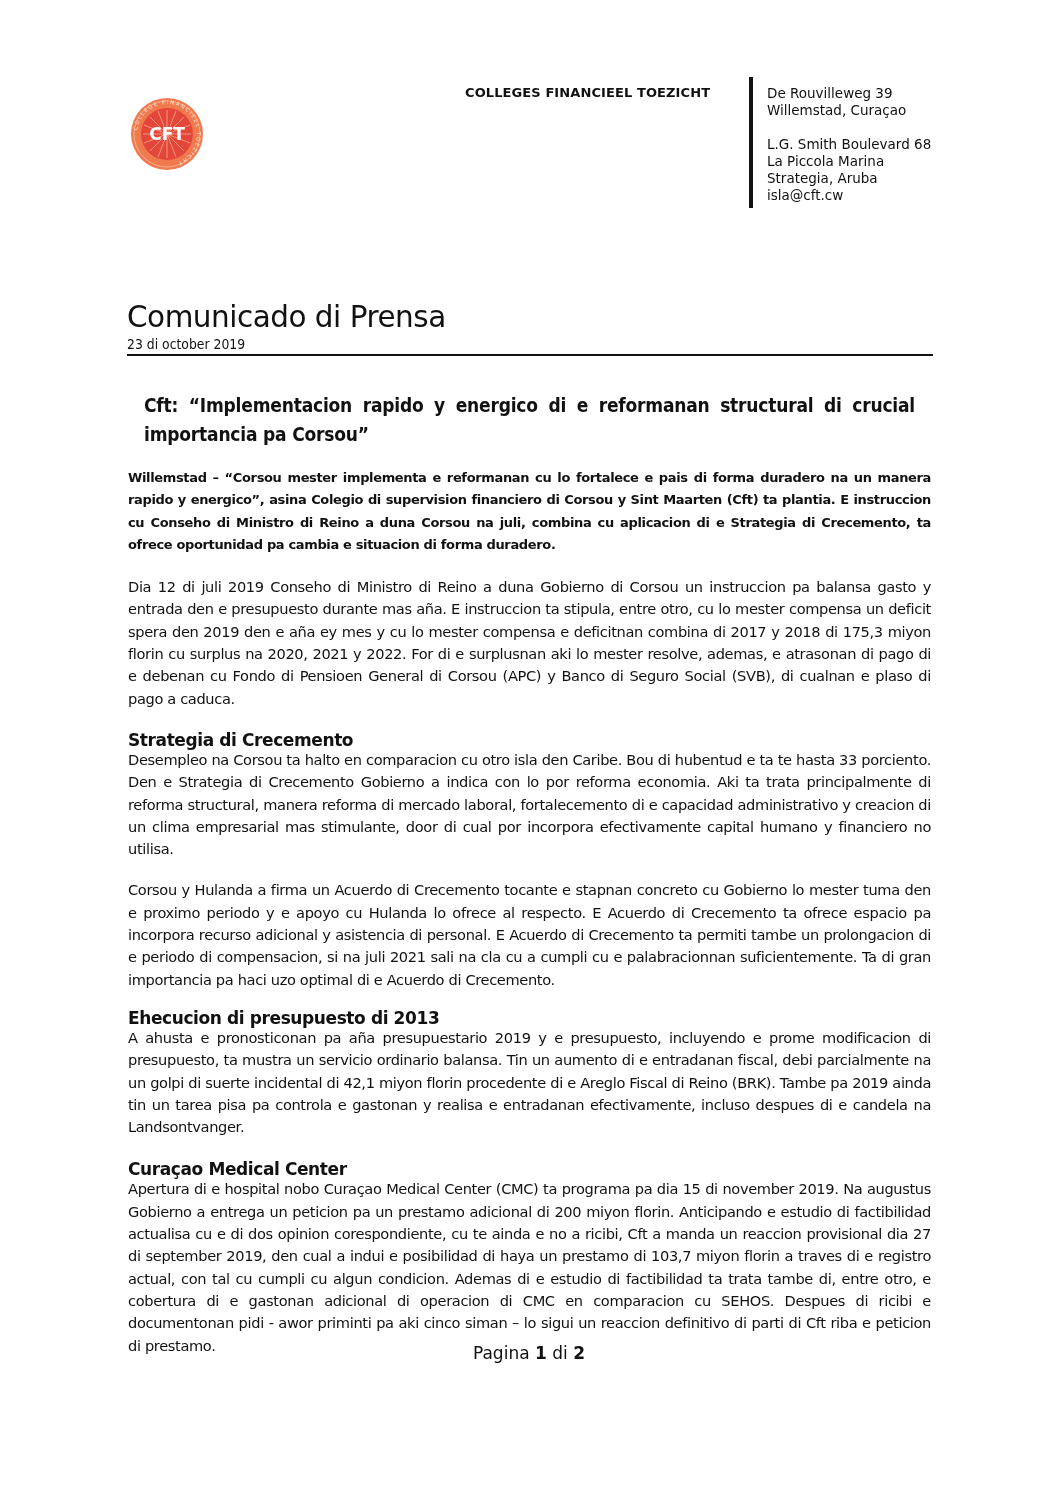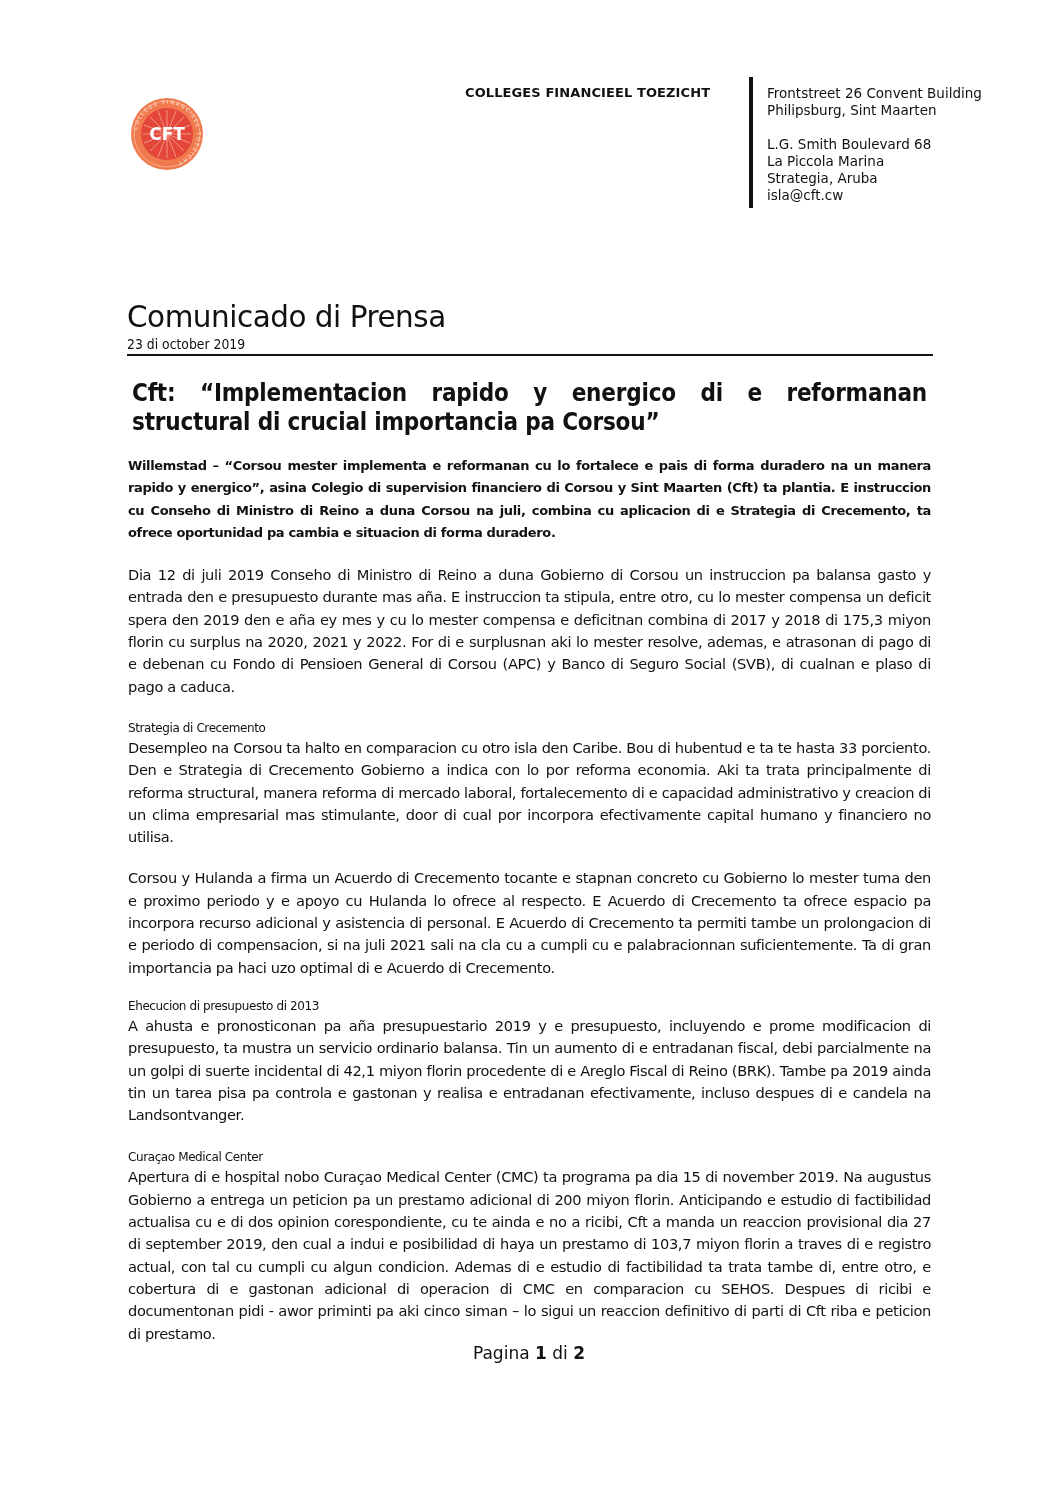--- a/index.html
+++ b/index.html
@@ -36,36 +36,36 @@
       font-size: 13.5px; line-height: 17px; transform: scaleX(0.92); transform-origin: left;
     }
     .hrule {
       position: absolute; left: 127px; top: 354px; width: 806px; height: 2px; background: #111;
     }
     .content {
       position: absolute; left: 128px; top: 375px; width: 803px;
       font-family: "DejaVu Sans", sans-serif;
     }
     .headline {
-      margin: 4px; font-size: 24px; line-height: 29px; font-weight: bold;
+      margin: 16px; font-size: 19px; line-height: 29px; font-weight: bold;
       text-align: justify; text-align-last: left;
       font-family: "DejaVu Sans Condensed", "DejaVu Sans", sans-serif;
       letter-spacing: -0.2px;
     }
     .lead {
       margin: 18px 0 0 0; font-size: 13px; line-height: 22.3px; font-weight: bold;
       text-align: justify; letter-spacing: -0.35px;
     }
     .para {
       margin: 0; font-size: 14.6px; line-height: 22.3px; text-align: justify;
       letter-spacing: -0.35px;
     }
     .section-gap { height: 22px; }
     .section-title {
-      margin: 0; font-size: 12px; line-height: 18px; font-weight: normal; letter-spacing: -0.4px;
+      margin: 0; font-size: 17px; line-height: 18px; font-weight: bold; letter-spacing: -0.4px;
     }
     .footer {
       position: absolute; left: 0; width: 1058px; top: 1342px; text-align: center;
       font-size: 17px; line-height: 22px;
     }
     .footer b { font-weight: bold; }
   </style>
 </head>
 <body>
 
@@ -91,22 +91,22 @@
     <text font-family="DejaVu Sans, sans-serif" font-size="5.2" fill="#fde6da" letter-spacing="1.6">
       <textPath href="#ringPath" startOffset="2%">COLLEGE FINANCIEEL TOEZICHT</textPath>
     </text>
   </svg>
 </div>
 
 <div class="org-name">COLLEGES FINANCIEEL TOEZICHT</div>
 <div class="vbar"></div>
 <div class="addresses">
   <div class="addr-block">
-    <span class="addr-line">Frontstreet 26 Convent Building</span>
-    <span class="addr-line">Philipsburg, Sint Maarten</span>
+    <span class="addr-line">De Rouvilleweg 39</span>
+    <span class="addr-line">Willemstad, Curaçao</span>
   </div>
   <div class="addr-block">
     <span class="addr-line">L.G. Smith Boulevard 68</span>
     <span class="addr-line">La Piccola Marina</span>
     <span class="addr-line">Strategia, Aruba</span>
     <span class="addr-line">isla@cft.cw</span>
   </div>
 </div>
 
 <div class="page-title">Comunicado di Prensa</div>

